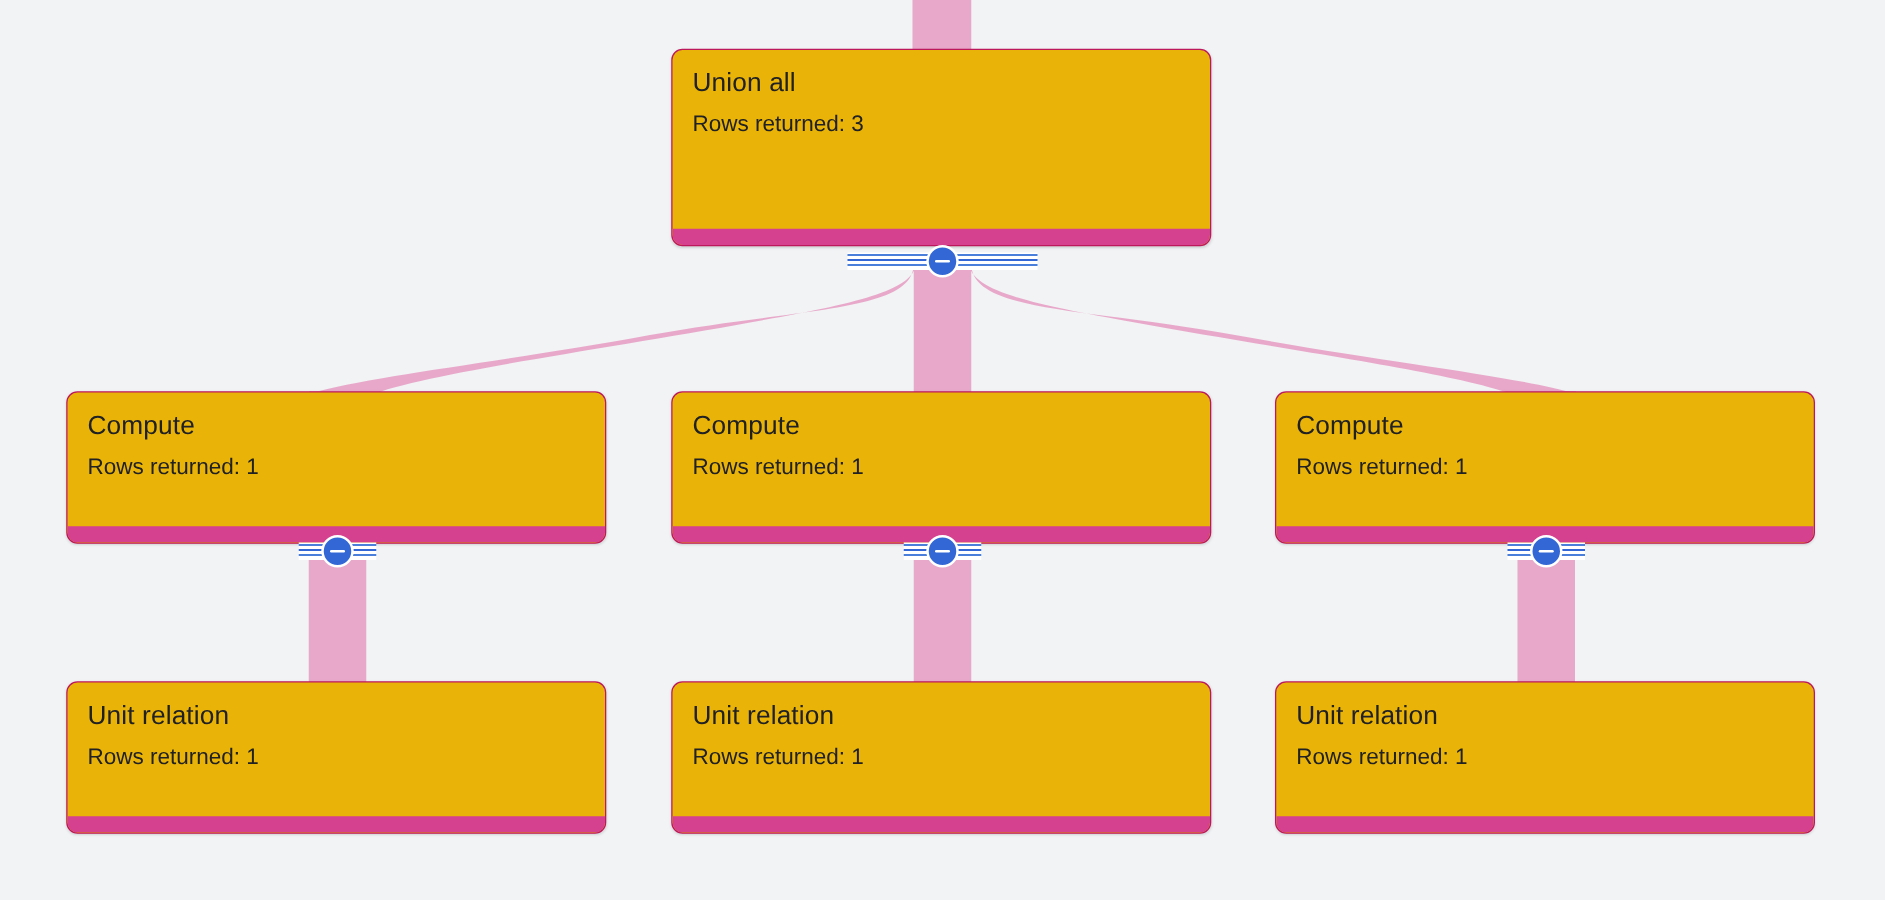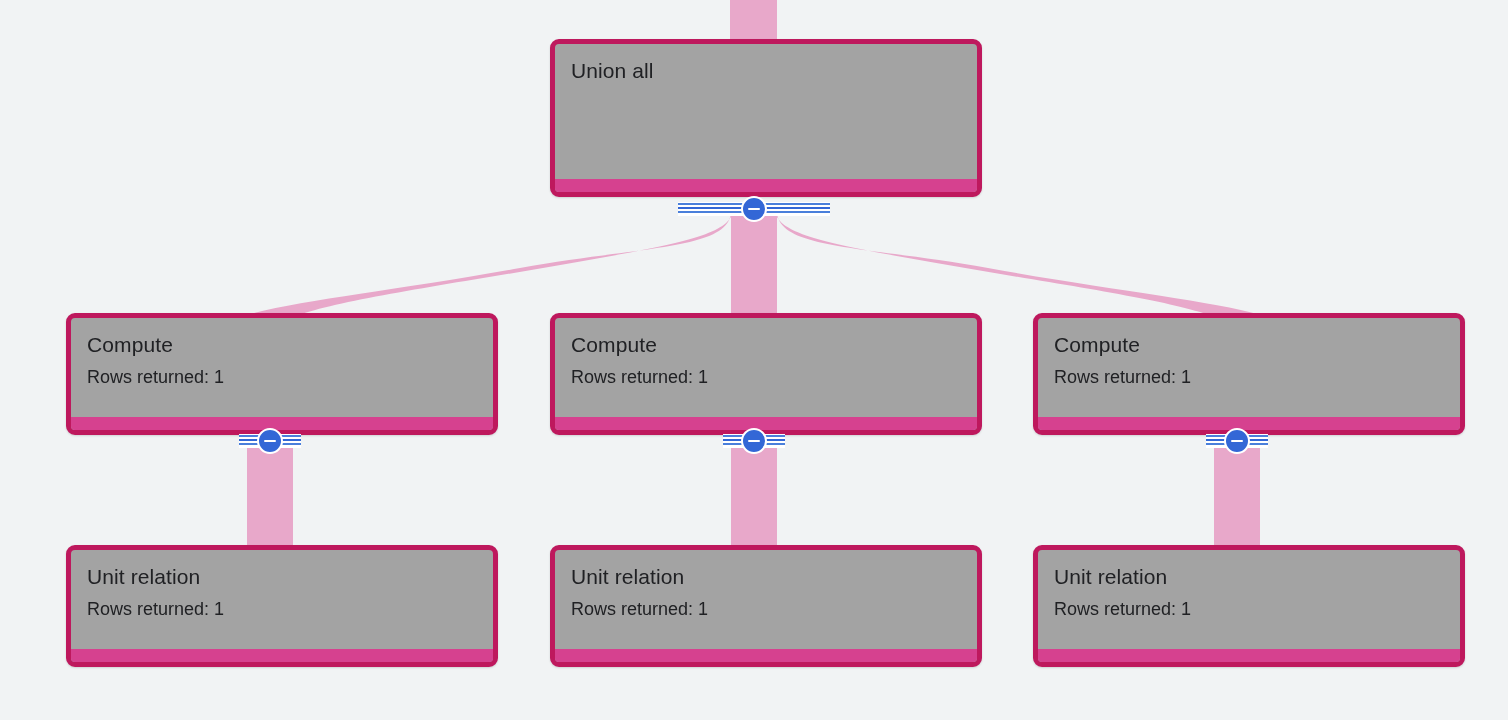--- a/index.html
+++ b/index.html
@@ -23,26 +23,25 @@
     position: absolute;
     left: 0;
     top: 0;
     width: 1508px;
     height: 720px;
     pointer-events: none;
   }
   .node {
     position: absolute;
     box-sizing: border-box;
-    background: #a3a3a3;
-    border: 5px solid #be185d;
+    background: #eab308;
+    border: 1px solid #be185d;
     border-radius: 9px;
     overflow: hidden;
     box-shadow: 0 1px 2px rgba(60,64,67,0.18);
-    margin-left: 13px;
   }
   .node-body {
     padding: 14px 16px 10px 16px;
   }
   .node-title {
     font-size: 21px;
     line-height: 26px;
     font-weight: 500;
     color: #202124;
     letter-spacing: 0.1px;
@@ -169,20 +168,21 @@
       <rect x="731" y="437" width="46" height="110" fill="#e8a8ca"></rect>
     </g>
     <g>
       <rect x="1214" y="437" width="46" height="110" fill="#e8a8ca"></rect>
     </g>
   </svg>
 
   <div class="node" style="left:537px; top:39px; width:432px; height:158px;">
     <div class="node-body">
       <div class="node-title">Union all</div>
+      <div class="node-rows">Rows returned: 3</div>
     </div>
     <div class="node-bar"></div>
   </div>
 
   <div class="collapse-widget" style="left:678px; top:196px; width:152px;">
     <div class="collapse-stripes"></div>
     <div class="collapse-circle">
       <div class="collapse-minus"></div>
     </div>
   </div>

